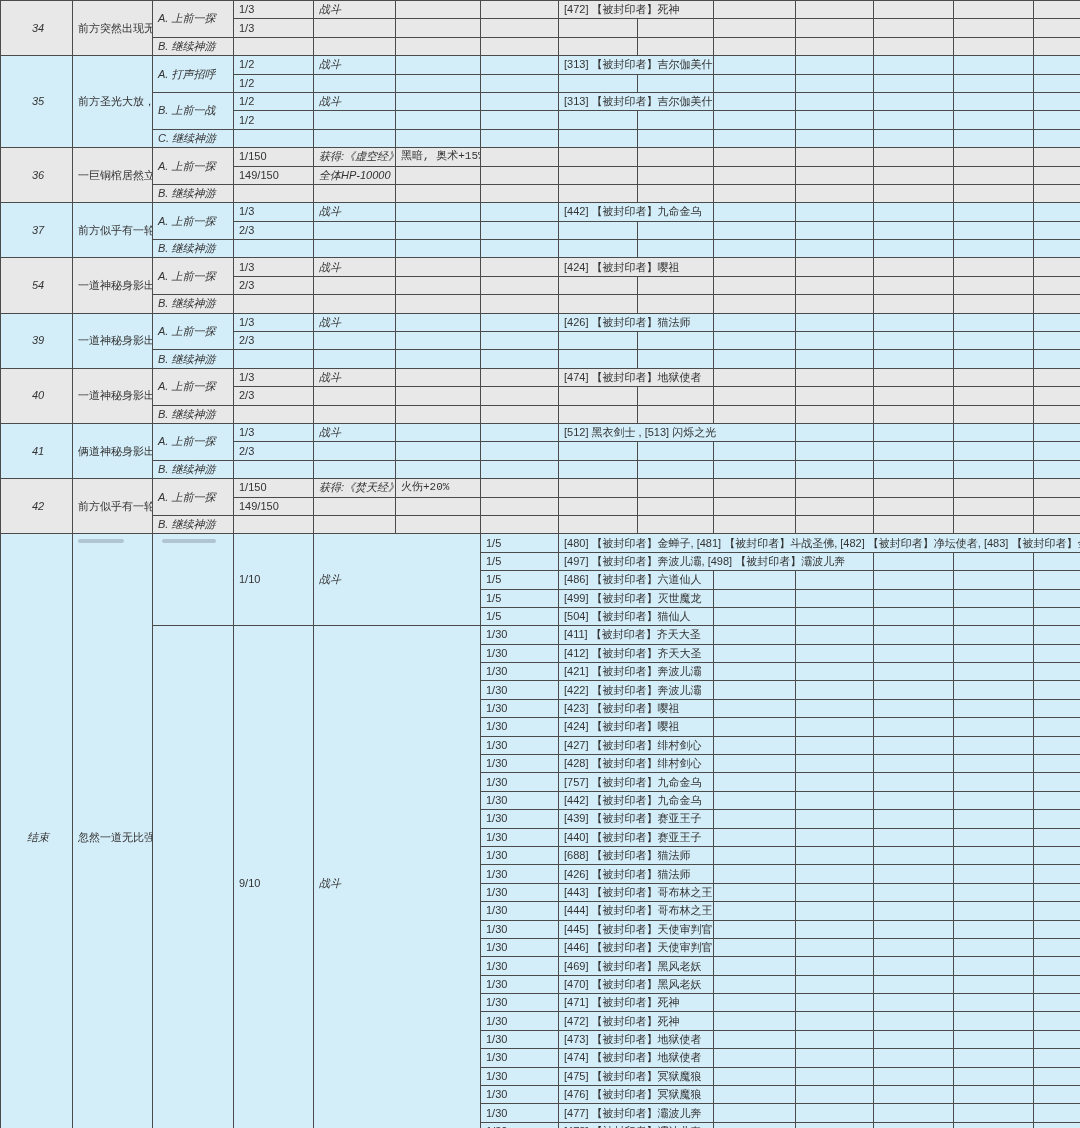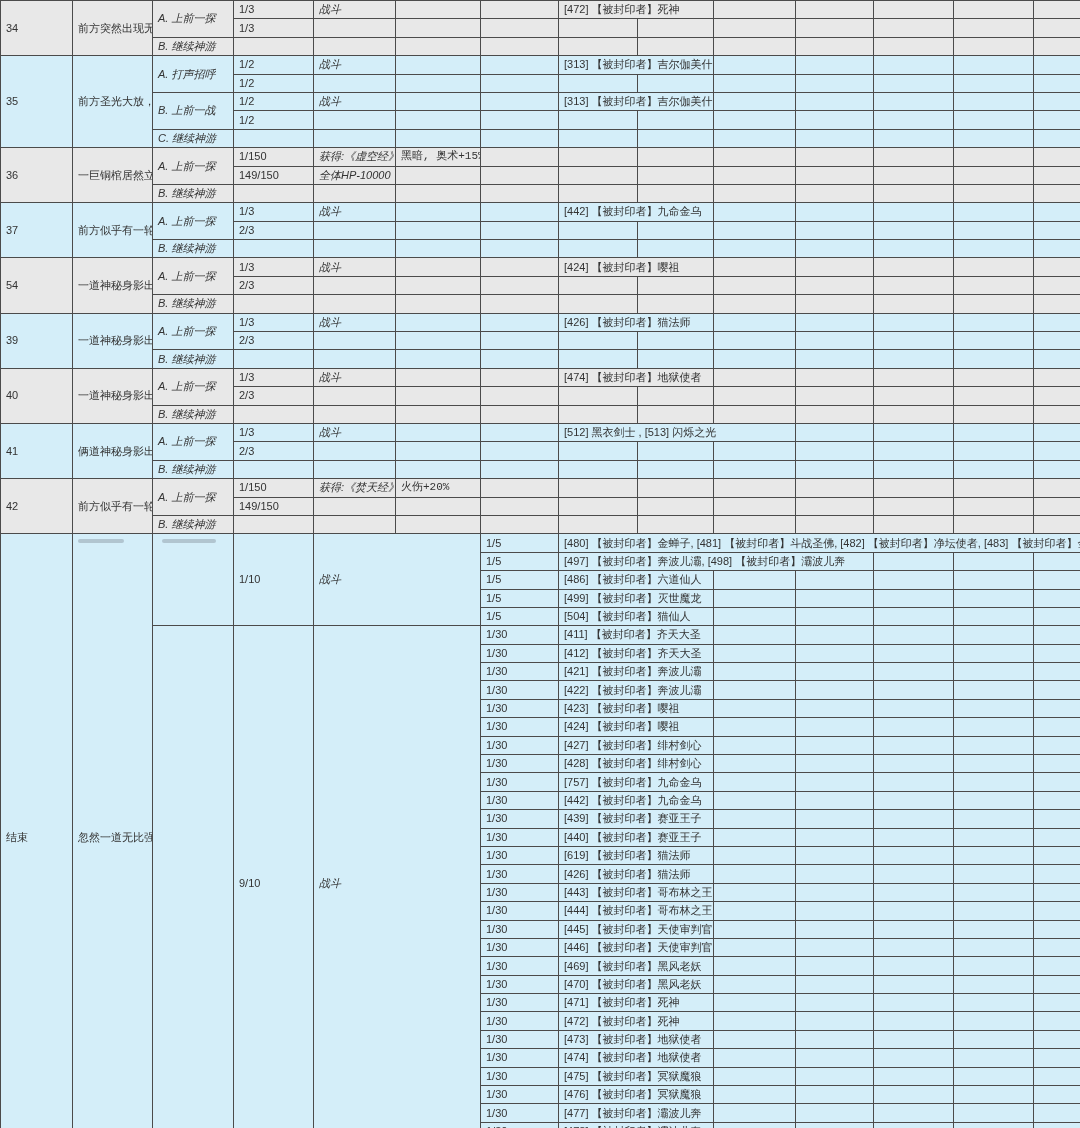--- a/index.html
+++ b/index.html
@@ -21,21 +21,21 @@
     font-size:11px;
     line-height:13px;
     color:#333333;
     vertical-align:middle;
     padding:0 2px 0 5px;
     overflow:hidden;
     white-space:nowrap;
   }
   tr.gray td{background:#e8e8e8;}
   tr.blue td{background:#d4eef9;}
-  td.num{text-align:left;padding:0;}
+  td.num{text-align:center;padding:0;font-style:italic;}
   td.desc{white-space:normal;padding:2px 1px 2px 4px;line-height:13.5px;}
   td.opt{padding-left:4px;font-style:italic;}
   td.result{padding-left:4px;font-style:italic;}
   td.extra{padding-left:4px;font-family:Liberation Mono, monospace;}
   .ghost{
     position:absolute;
     height:4px;
     background:rgba(125,135,148,0.40);
     border-radius:2px;
     filter:blur(0.6px);
@@ -617,21 +617,21 @@
           <td class="subprob">1/30</td>
           <td class="enemy" colspan="2">[440] 【被封印者】赛亚王子</td>
           <td class="blank"></td>
           <td class="blank"></td>
           <td class="blank"></td>
           <td class="blank"></td>
           <td class="blank"></td>
         </tr>
         <tr class="blue">
           <td class="subprob">1/30</td>
-          <td class="enemy" colspan="2">[619] 【被封印者】猫法师</td>
+          <td class="enemy" colspan="2">[688] 【被封印者】猫法师</td>
           <td class="blank"></td>
           <td class="blank"></td>
           <td class="blank"></td>
           <td class="blank"></td>
           <td class="blank"></td>
         </tr>
         <tr class="blue">
           <td class="subprob">1/30</td>
           <td class="enemy" colspan="2">[426] 【被封印者】猫法师</td>
           <td class="blank"></td>

